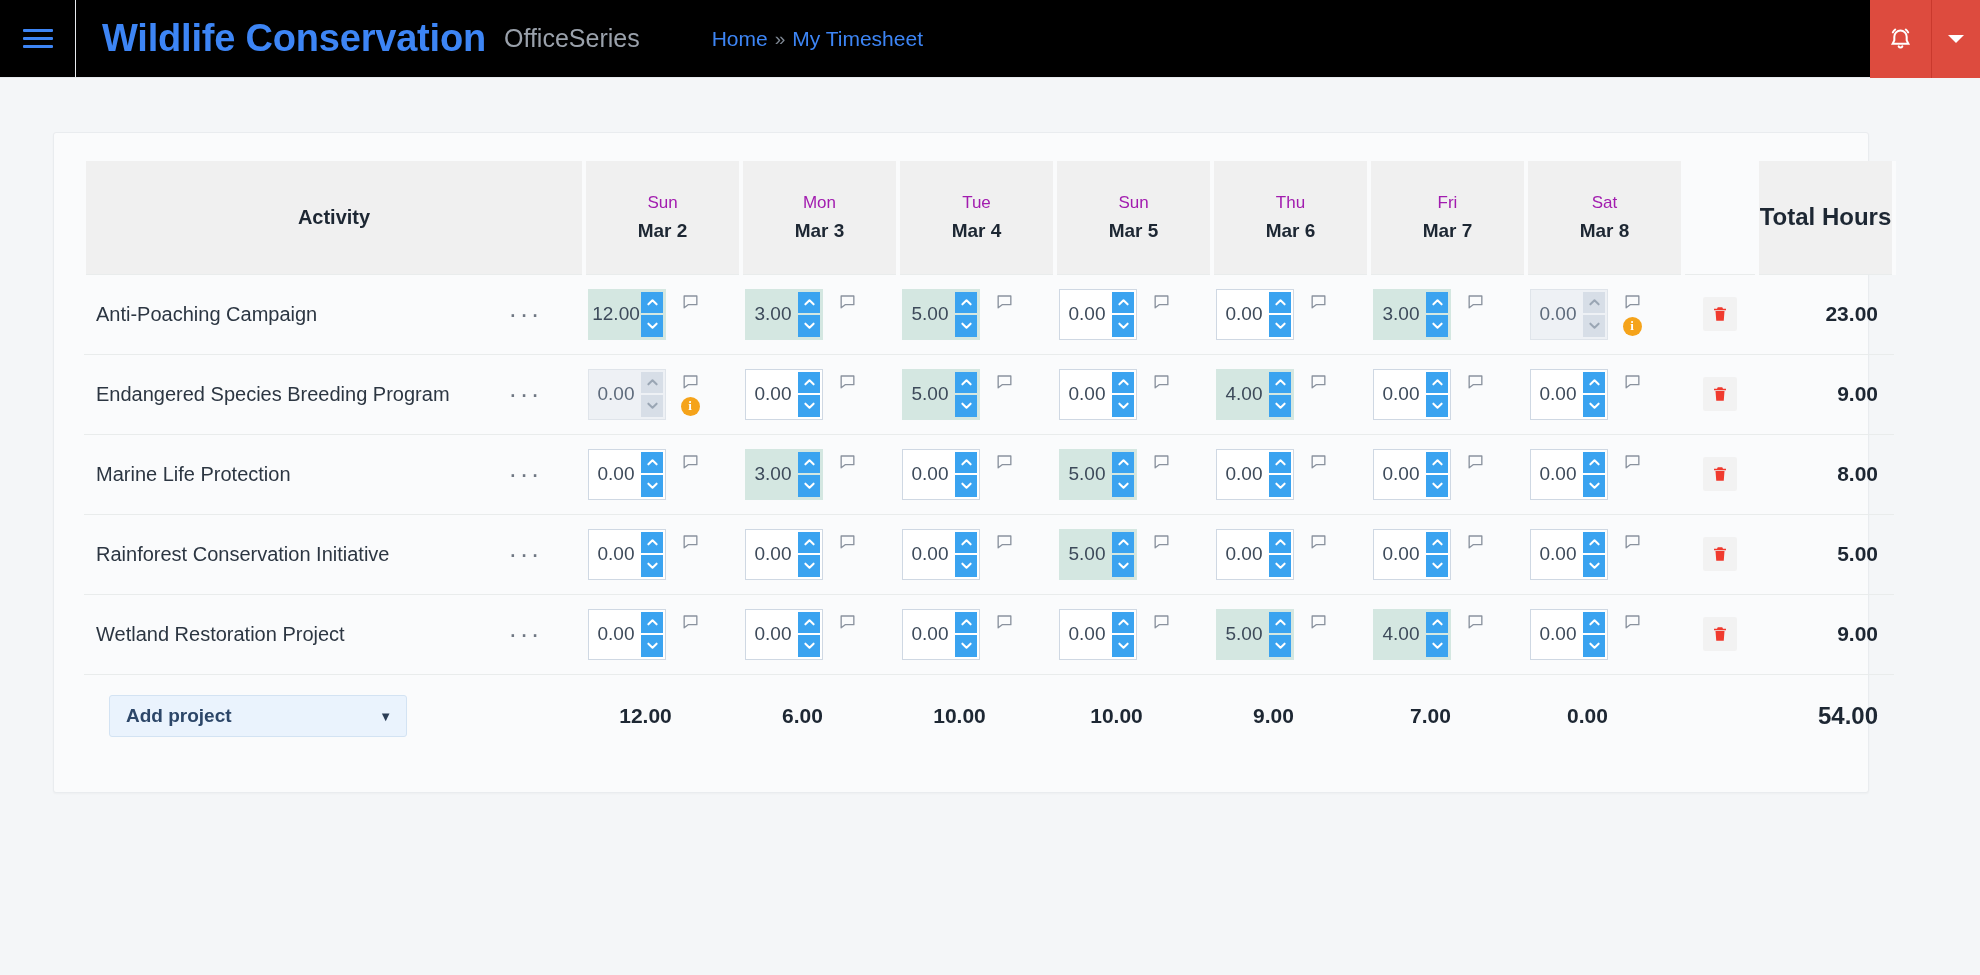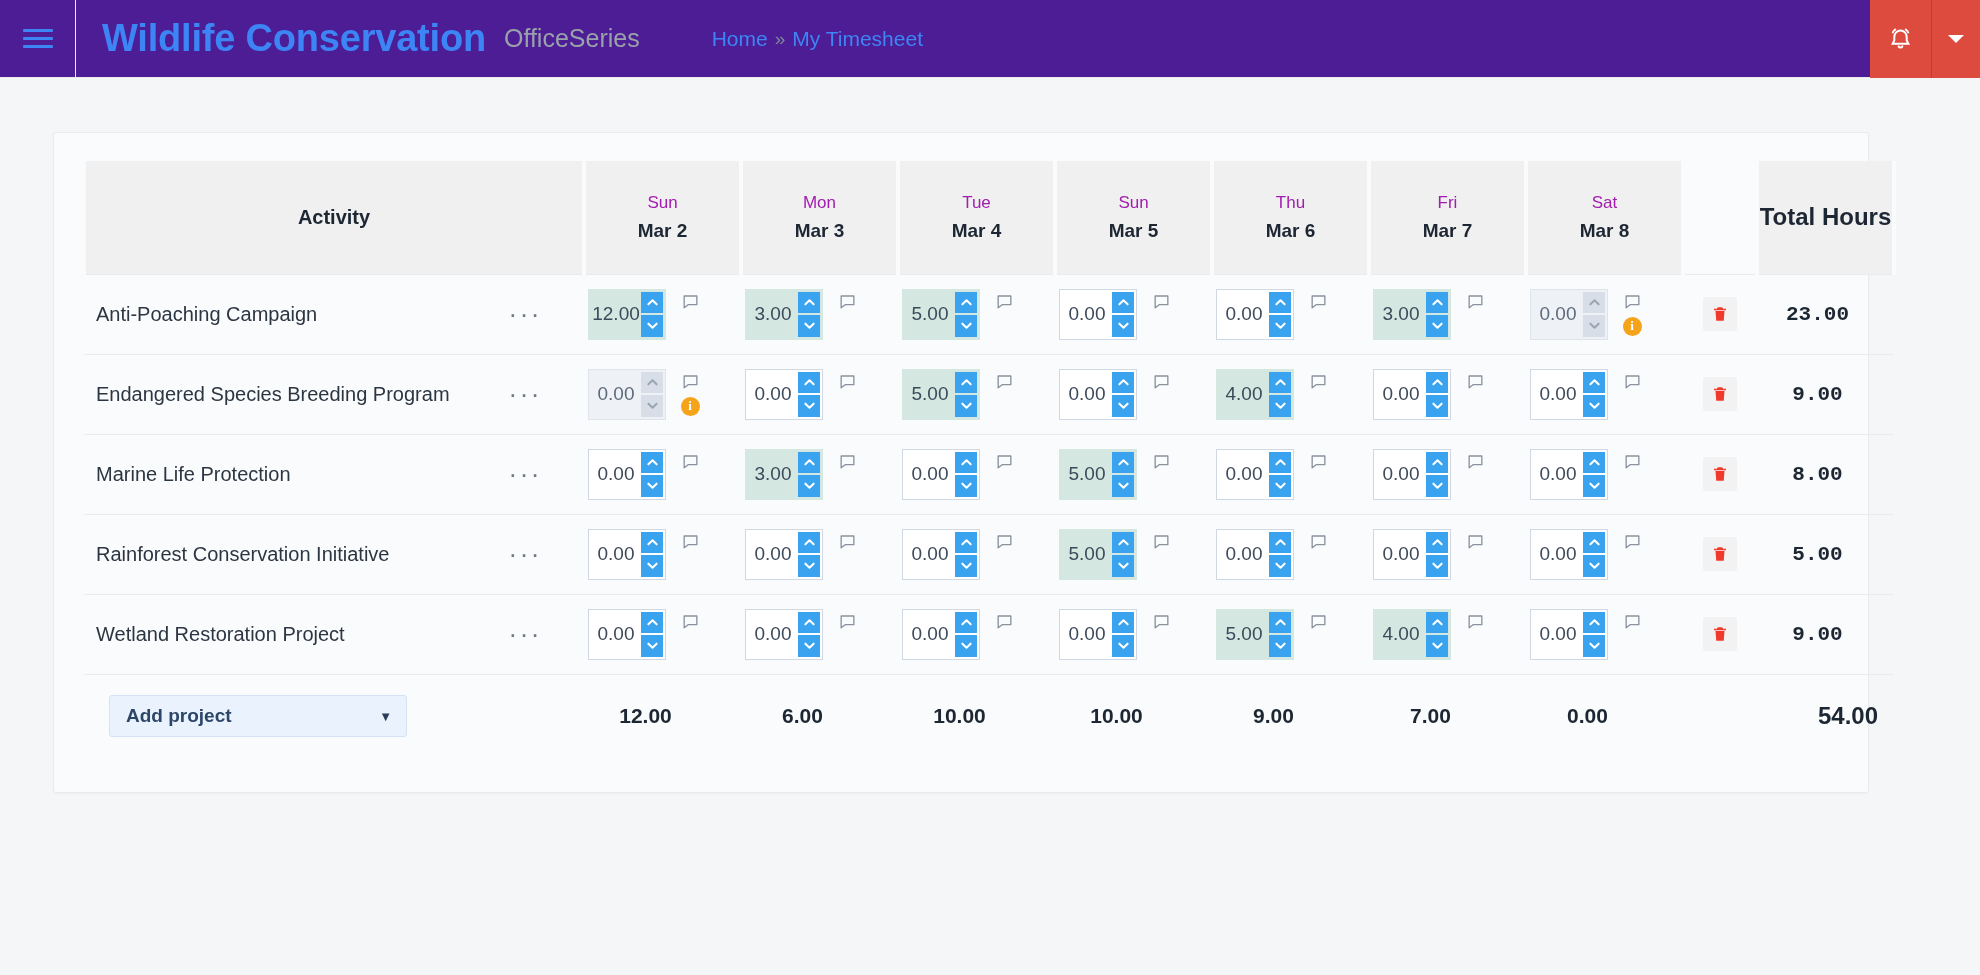--- a/index.html
+++ b/index.html
@@ -7,21 +7,21 @@
     width: 1980px; height: 975px;
     background: #f4f6f8;
     font-family: "Liberation Sans", sans-serif;
     overflow: hidden;
   }
 
   
   .topbar {
     position: relative;
     height: 78px;
-    background: #4c1d95;
+    background: #000000;
     display: flex;
     align-items: center;
     border-bottom: 1px solid #e7eaee;
   }
   .hamburger-wrap {
     width: 76px; height: 78px;
     display: flex; align-items: center; justify-content: center;
     border-right: 1px solid #e7eaee;
     cursor: pointer;
   }
@@ -198,22 +198,22 @@
   
   td.del-cell { text-align: center; width: 74px; }
   .del-btn {
     width: 34px; height: 34px;
     background: #f2f2f2;
     border-radius: 2px;
     display: inline-flex; align-items: center; justify-content: center;
     cursor: pointer;
   }
   td.rowtot-cell {
-    text-align: center; padding-right: 16px;
-    font-size: 21px; font-weight: bold; color: #1d2733; font-family: Liberation Mono, monospace;
+    text-align: right; padding-right: 16px;
+    font-size: 21px; font-weight: bold; color: #1d2733;
   }
 
   
   tr.foot-row td { height: 84px; vertical-align: middle; }
   .addproj {
     width: 298px; height: 42px;
     background: #eaf3fd;
     border: 1px solid #d3e3f3;
     border-radius: 3px;
     display: flex; align-items: center;

